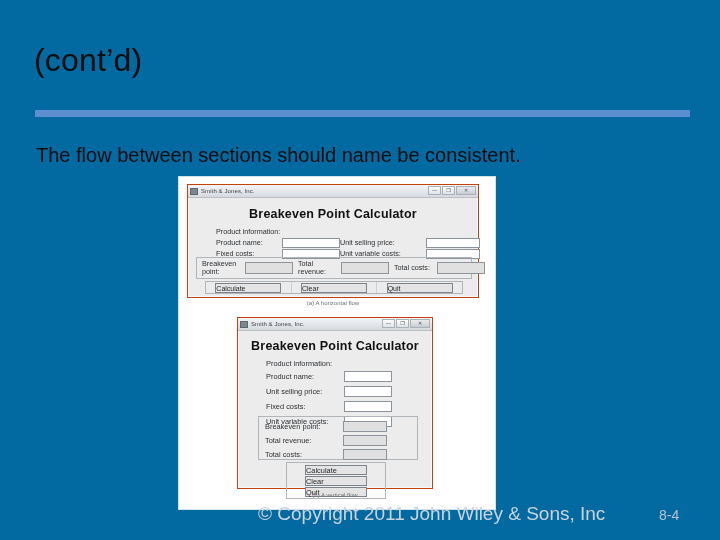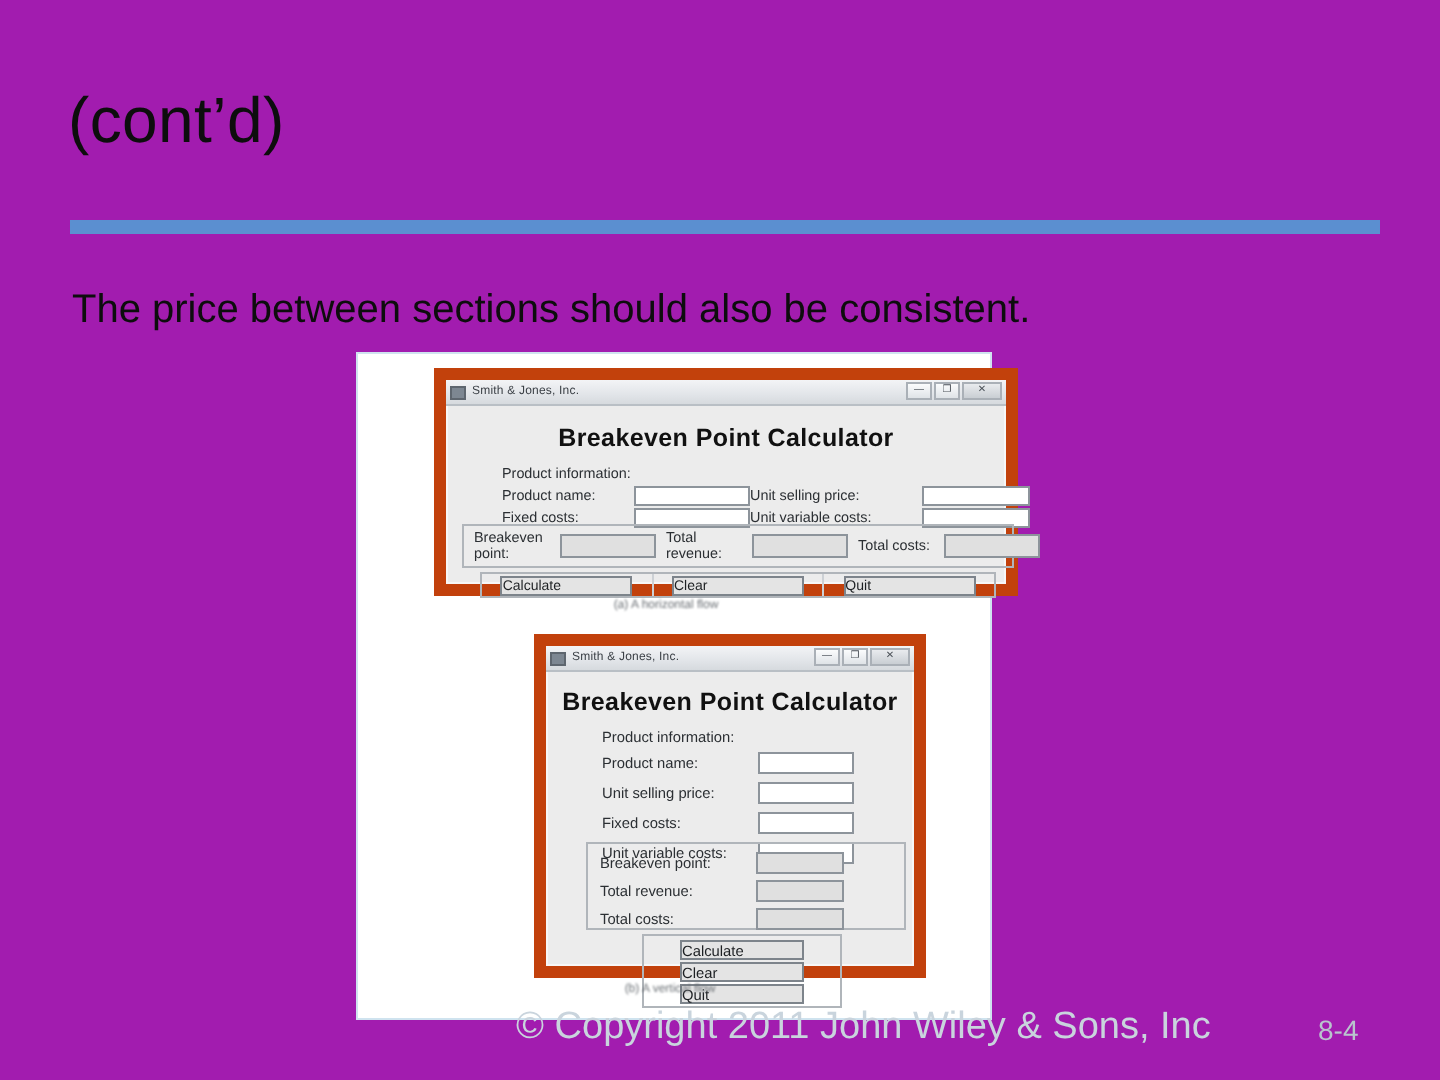--- a/index.html
+++ b/index.html
@@ -11,21 +11,21 @@
     width: 720px;
     height: 540px;
     overflow: hidden;
     font-family: "Liberation Sans", sans-serif;
     position: relative;
   }
 
   .slide {
     position: absolute;
     inset: 0;
-    background: #a21caf;
+    background: #0369a1;
   }
 
   
   .slide-title {
     position: absolute;
     left: 34px;
     top: 40px;
     font-size: 32px;
     line-height: 40px;
     color: #0d0d0d;
@@ -63,25 +63,24 @@
     height: 334px;
     border: 1px solid #cfe3ef;
     background: #ffffff;
     box-sizing: border-box;
   }
 
   
   .dlg {
     position: absolute;
     background: #ececec;
-    border: 6px solid #c2410c;
+    border: 1px solid #c2410c;
     box-sizing: border-box;
     box-shadow: 0 0 0 1px rgba(255,255,255,0.6) inset;
     filter: blur(0.22px);
-    margin-left: 30px;
   }
   .dlg-titlebar {
     height: 13px;
     background: linear-gradient(to bottom, #f3f4f6 0%, #e2e5e9 60%, #d6dade 100%);
     border-bottom: 1px solid #b9bfc5;
     display: flex;
     align-items: center;
     padding: 0 2px;
     box-sizing: border-box;
     position: relative;
@@ -292,21 +291,21 @@
   }
 </style>
 </head>
 <body>
 
 <div class="slide">
 
   <div class="slide-title">(cont’d)</div>
   <div class="title-rule"></div>
 
-  <div class="body-text">The price between sections should also be consistent.</div>
+  <div class="body-text">The flow between sections should name be consistent.</div>
 
   <div class="figure-box">
 
     <div class="dlg dlg-a">
       <div class="dlg-titlebar">
         <span class="dlg-appicon"></span>
         <span class="dlg-apptitle">Smith &amp; Jones, Inc.</span>
         <span class="win-btns">
           <span class="win-btn">—</span>
           <span class="win-btn">❐</span>

